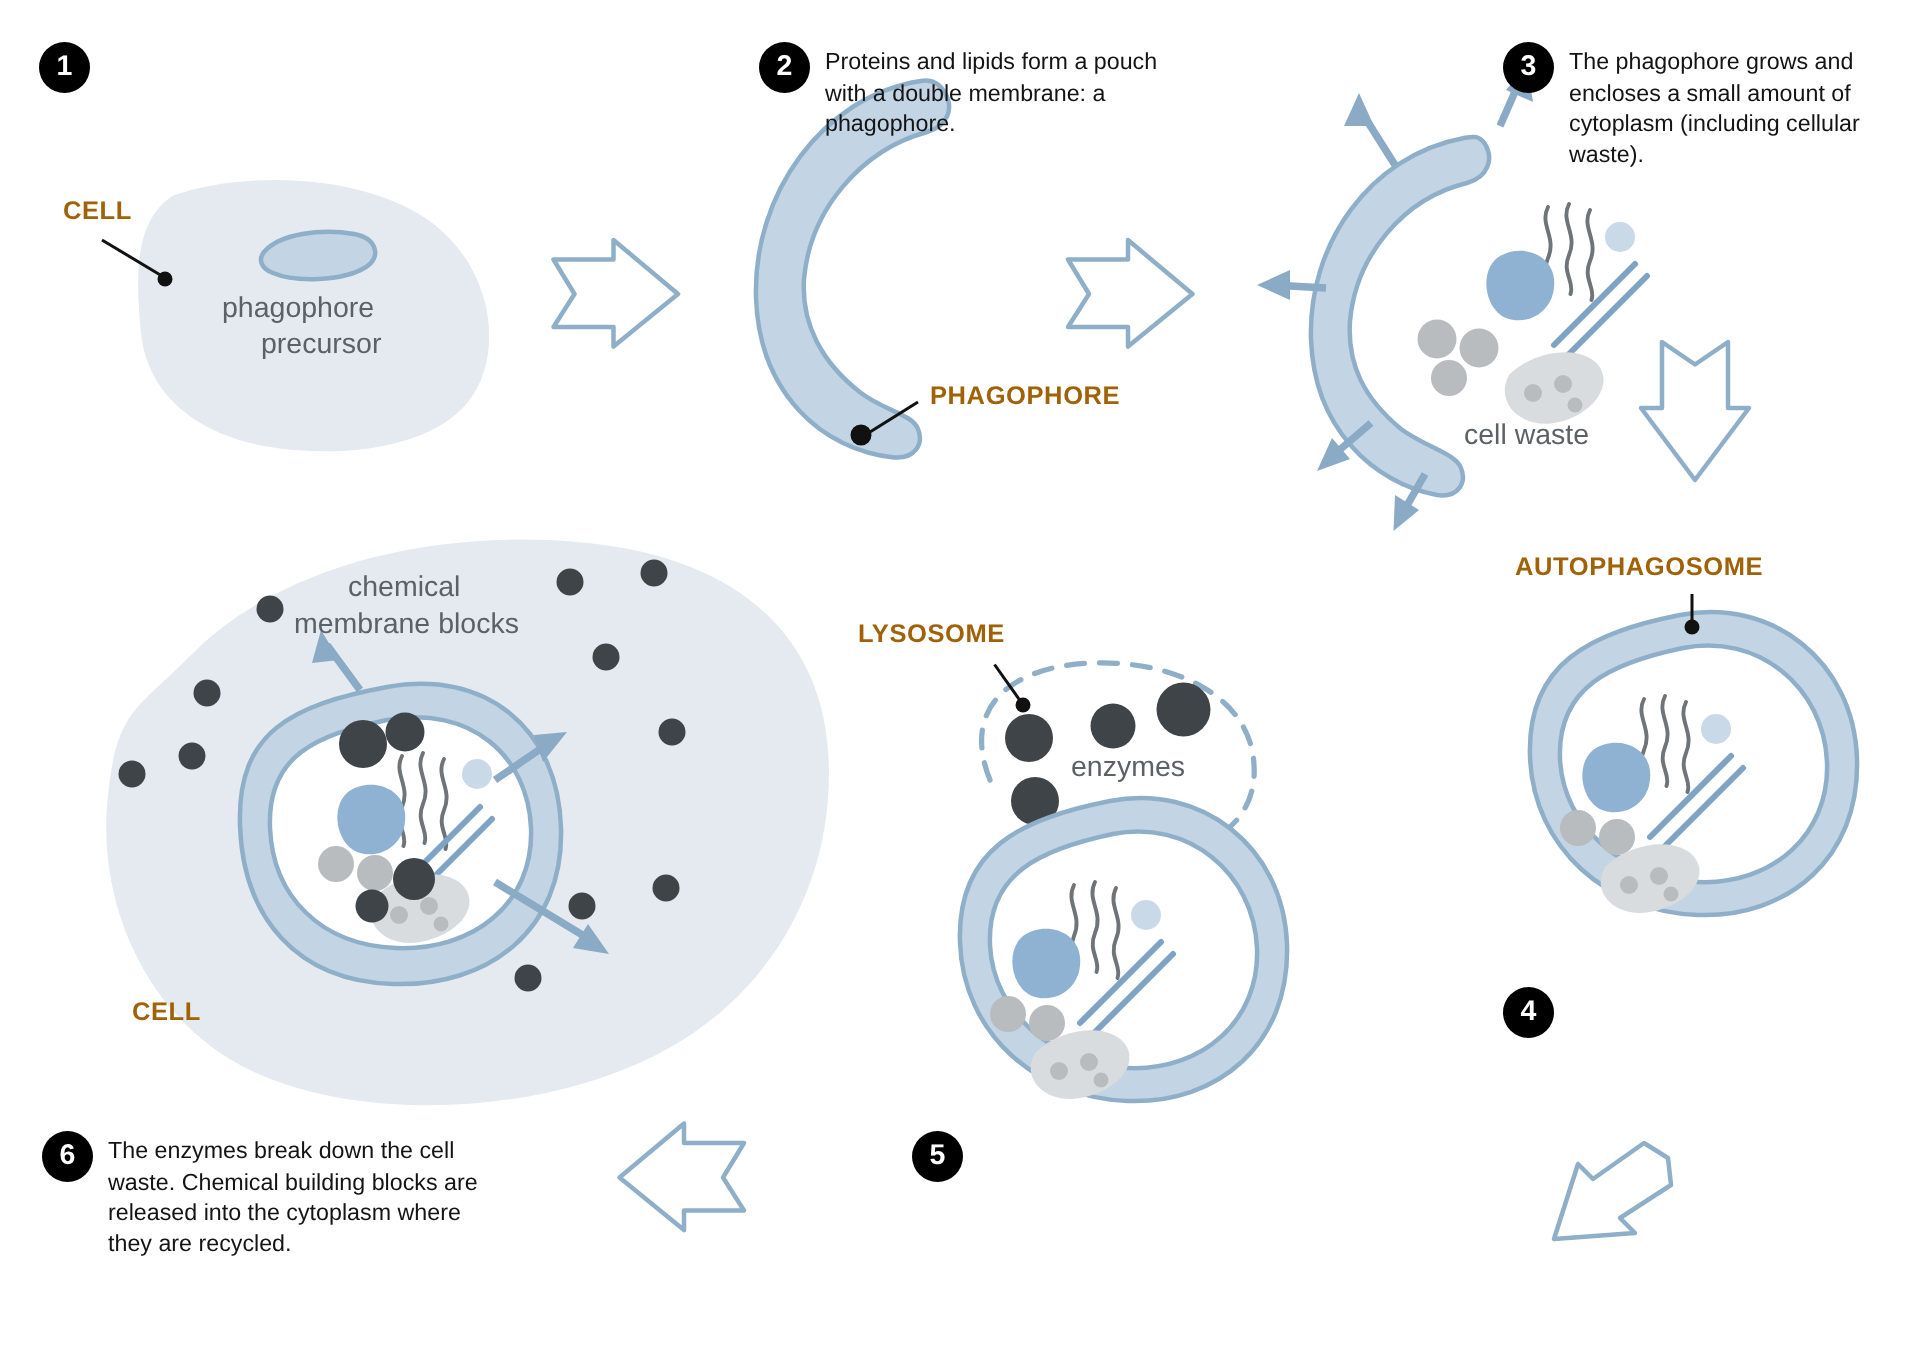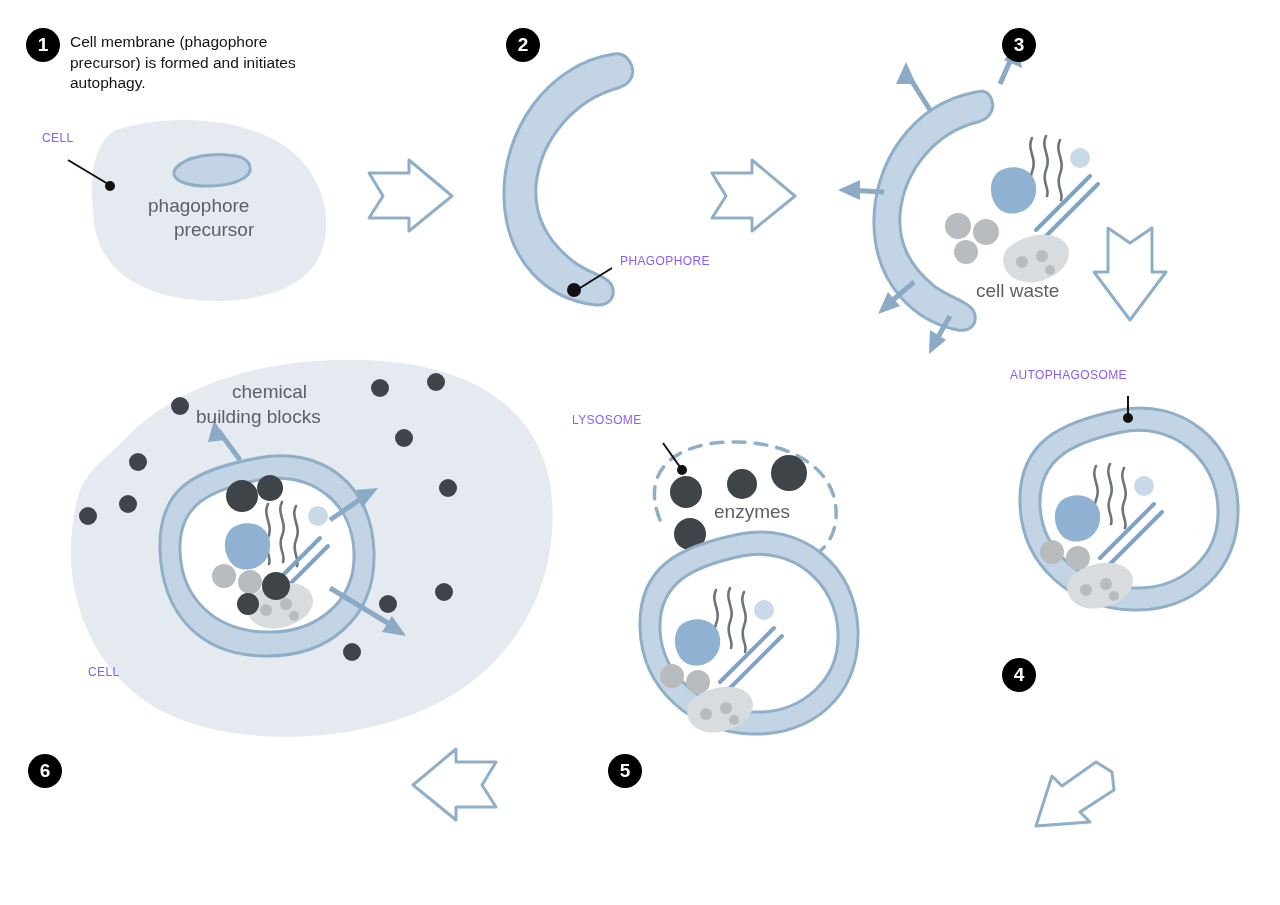--- a/index.html
+++ b/index.html
@@ -46,24 +46,24 @@
   }
   .step-text {
     font-size: 15.5px;
     line-height: 1.33;
     color: #141414;
     max-width: 250px;
     padding-top: 4px;
   }
   .caps-label {
     position: absolute;
-    font-size: 12px;
-    font-weight: normal;
+    font-size: 17px;
+    font-weight: bold;
     letter-spacing: 0.4px;
-    color: #8b5cf6;
+    color: #a16207;
     white-space: nowrap;
   }
   .soft-label {
     position: absolute;
     font-size: 19px;
     color: #5c6166;
     line-height: 1.25;
     white-space: nowrap;
   }
   .soft-label.center {
@@ -269,56 +269,58 @@
       <circle cx="448" cy="488" r="9" fill="#3f4448"></circle>
       <circle cx="388" cy="604" r="9" fill="#3f4448"></circle>
       <circle cx="444" cy="592" r="9" fill="#3f4448"></circle>
       <circle cx="352" cy="652" r="9" fill="#3f4448"></circle>
     </g>
 
   </svg>
 
   <div class="step" style="left:26px; top:28px; width:300px;">
     <div class="step-badge">1</div>
-    <div class="step-text">Cell membrane (phagophore precursor) is formed and initiates autophagy.</div>
   </div>
 
   <div class="step" style="left:506px; top:28px; width:290px;">
     <div class="step-badge">2</div>
+    <div class="step-text">Proteins and lipids form a pouch with a double membrane: a phagophore.</div>
   </div>
 
   <div class="step" style="left:1002px; top:28px; width:262px;">
     <div class="step-badge">3</div>
+    <div class="step-text">The phagophore grows and encloses a small amount of cytoplasm (including cellular waste).</div>
   </div>
 
   <div class="step" style="left:1002px; top:658px; width:262px;">
     <div class="step-badge">4</div>
   </div>
 
   <div class="step" style="left:608px; top:754px; width:300px;">
     <div class="step-badge">5</div>
   </div>
 
   <div class="step" style="left:28px; top:754px; width:300px;">
     <div class="step-badge">6</div>
+    <div class="step-text">The enzymes break down the cell waste. Chemical building blocks are released into the cytoplasm where they are recycled.</div>
   </div>
 
   <div class="caps-label" style="left:42px; top:131px;">CELL</div>
 
   <div class="soft-label center" style="left:148px; top:194px;">phagophore</div>
   <div class="soft-label center" style="left:174px; top:218px;">precursor</div>
 
   <div class="caps-label" style="left:620px; top:254px;">PHAGOPHORE</div>
 
   <div class="soft-label" style="left:976px; top:255px;margin-top:24px;">cell waste</div>
 
   <div class="caps-label" style="left:1010px; top:368px;text-align:right;">AUTOPHAGOSOME</div>
 
   <div class="caps-label" style="left:572px; top:413px;">LYSOSOME</div>
 
   <div class="soft-label" style="left:714px; top:500px;text-align:center;">enzymes</div>
 
   <div class="soft-label" style="left:232px; top:380px;">chemical</div>
-  <div class="soft-label" style="left:196px; top:405px;">building blocks</div>
+  <div class="soft-label" style="left:196px; top:405px;">membrane blocks</div>
 
   <div class="caps-label" style="left:88px; top:665px;">CELL</div>
 
 </div>
 
 </body></html>

